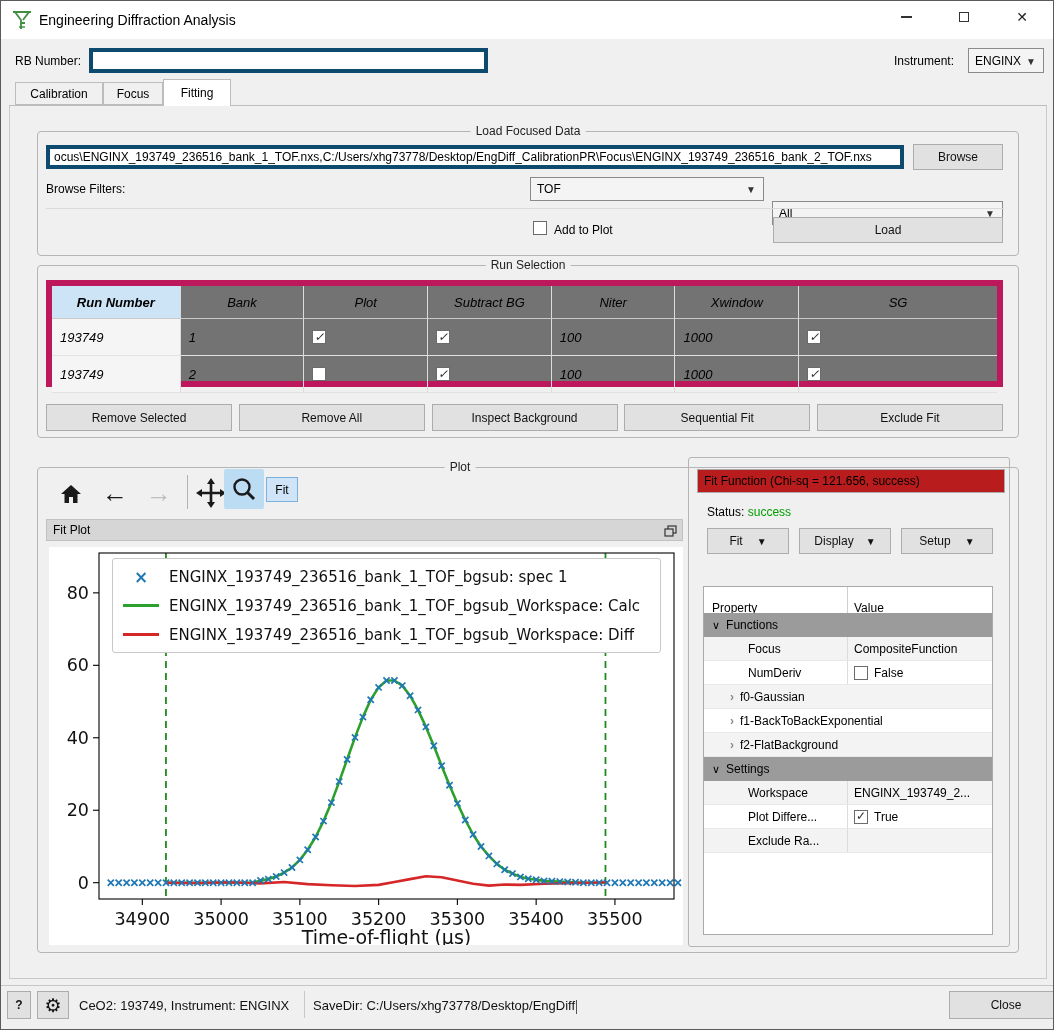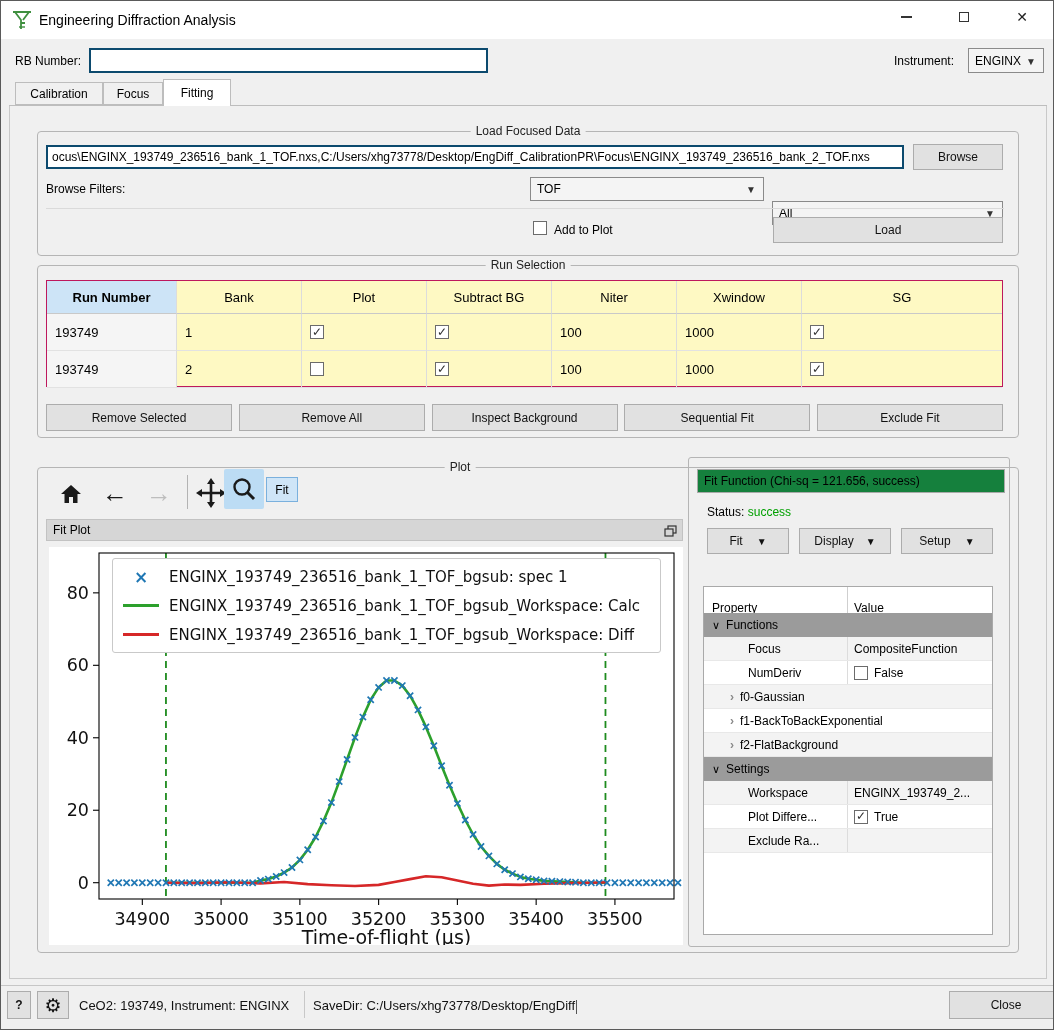--- a/index.html
+++ b/index.html
@@ -9,56 +9,56 @@
   .abs{position:absolute;}
   
   .titlebar{position:absolute;left:0;top:0;width:100%;height:38px;background:#ffffff;}
   .title-text{position:absolute;left:38px;top:11px;font-size:14px;color:#000;}
   .winbtn{position:absolute;top:0;width:46px;height:32px;display:flex;align-items:center;justify-content:center;color:#222;}
   .minbar{width:11px;height:2px;background:#333;}
   .sq{width:10px;height:10px;border:1.5px solid #333;}
   .xglyph{font-size:14px;line-height:1;}
   
   .btn{background:#e1e1e1;border:1px solid #acacac;display:flex;align-items:center;justify-content:center;font-size:12px;color:#111;}
-  .input{background:#fff;border:2px solid #0c4a6e;font-size:12px;padding:0 4px;display:flex;align-items:center;white-space:nowrap;overflow:hidden;}
+  .input{background:#fff;border:4px solid #0c4a6e;font-size:12px;padding:0 4px;display:flex;align-items:center;white-space:nowrap;overflow:hidden;}
   .combo{background:#f4f4f4;border:1px solid #8a8a8a;display:flex;align-items:center;padding:0 6px;font-size:12px;position:relative;}
   .combo .arrow{position:absolute;right:7px;top:50%;transform:translateY(-50%);font-size:10px;color:#333;}
   .cb{width:14px;height:14px;background:#fff;border:1px solid #6b6b6b;display:inline-flex;align-items:center;justify-content:center;font-size:12px;color:#333;flex:0 0 auto;}
   .cb.checked::before{content:"✓";margin-top:-1px;}
   
   .gb{position:absolute;border:1px solid #b5b5b5;border-radius:4px;}
   .gb-title{position:absolute;top:-8px;left:50%;transform:translateX(-50%);background:#f0f0f0;padding:0 5px;font-size:12px;color:#222;white-space:nowrap;}
   
   .tab{position:absolute;border:1px solid #bdbdbd;background:#f0f0f0;display:flex;align-items:center;justify-content:center;font-size:12px;}
   .tab.active{background:#fff;border-bottom:none;z-index:3;}
   .paneline{position:absolute;background:#bdbdbd;}
   .paneframe{position:absolute;border:1px solid #c9c9c9;border-top:none;pointer-events:none;}
   
-  .rt{position:absolute;background:#fef9c3;border:1px solid #be185d;}
+  .rt{position:absolute;background:#737373;border:6px solid #be185d;font-style:italic;}
   .rt-row{display:flex;}
   .rt-cell{border-right:1px solid #dcdcdc;display:flex;align-items:center;padding:0 8px;font-size:13px;overflow:hidden;}
   .rt-cell:last-child{border-right:none;}
   .rt-head .rt-cell{justify-content:center;border-bottom:1px solid #c9c9c9;}
   .rt-data .rt-cell{border-bottom:1px solid #e2e2e2;}
   .runhead{background:#cde4f7;font-weight:bold;}
   .runcol{background:#f5f5f5;}
   
   .tbicon{position:absolute;display:flex;align-items:center;justify-content:center;}
   
   .dock{position:absolute;background:#d6d6d6;border:1px solid #c2c2c2;display:flex;align-items:center;padding:0 6px;font-size:12px;}
   
   .canvas{position:absolute;background:#fff;overflow:hidden;}
   svg text{font-family:"DejaVu Sans",sans-serif;}
   .legend{position:absolute;left:63px;top:11px;width:549px;background:#fff;border:1px solid #c9c9c9;border-radius:3px;padding:3px 0;}
   .leg-row{display:flex;align-items:center;height:29px;font-family:"DejaVu Sans",sans-serif;font-size:15px;color:#111;}
   .leg-mark{width:56px;display:flex;align-items:center;justify-content:center;}
   .leg-line{width:36px;height:3px;}
   
   .fp-box{position:absolute;border:1px solid #b5b5b5;border-radius:3px;}
-  .fp-head{position:absolute;background:#15803d;border:1px solid #a9a9a9;display:flex;align-items:center;padding:0 6px;font-size:12px;}
+  .fp-head{position:absolute;background:#b91c1c;border:1px solid #a9a9a9;display:flex;align-items:center;padding:0 6px;font-size:12px;}
   .grid{position:absolute;background:#fff;border:1px solid #a9a9a9;font-size:12px;}
   .g-row{position:absolute;left:0;width:100%;height:24px;display:flex;align-items:center;}
   .g-head{height:42px;border-bottom:1px solid #cfcfcf;}
   .g-sec{background:#9b9b9b;color:#000;}
   .g-stripe{background:#f3f3f3;}
   .g-div{position:absolute;left:143px;top:0;bottom:0;width:1px;background:#dcdcdc;}
   .g-bline{border-bottom:1px solid #e8e8e8;}
   .chev-d{margin:0 6px 0 8px;font-size:11px;}
   .chev-r{margin:0 6px 0 26px;color:#8a8a8a;font-weight:bold;}
   .g-key{padding-left:44px;}

